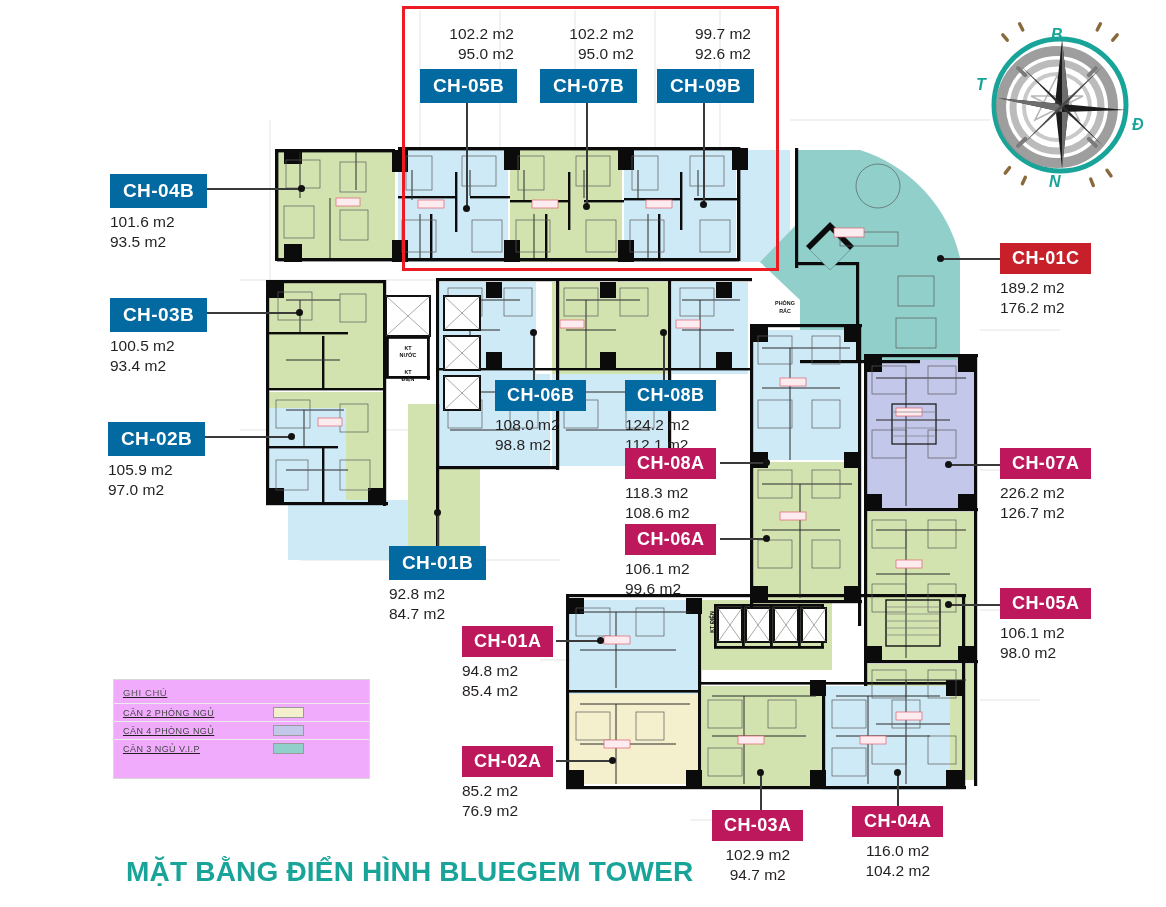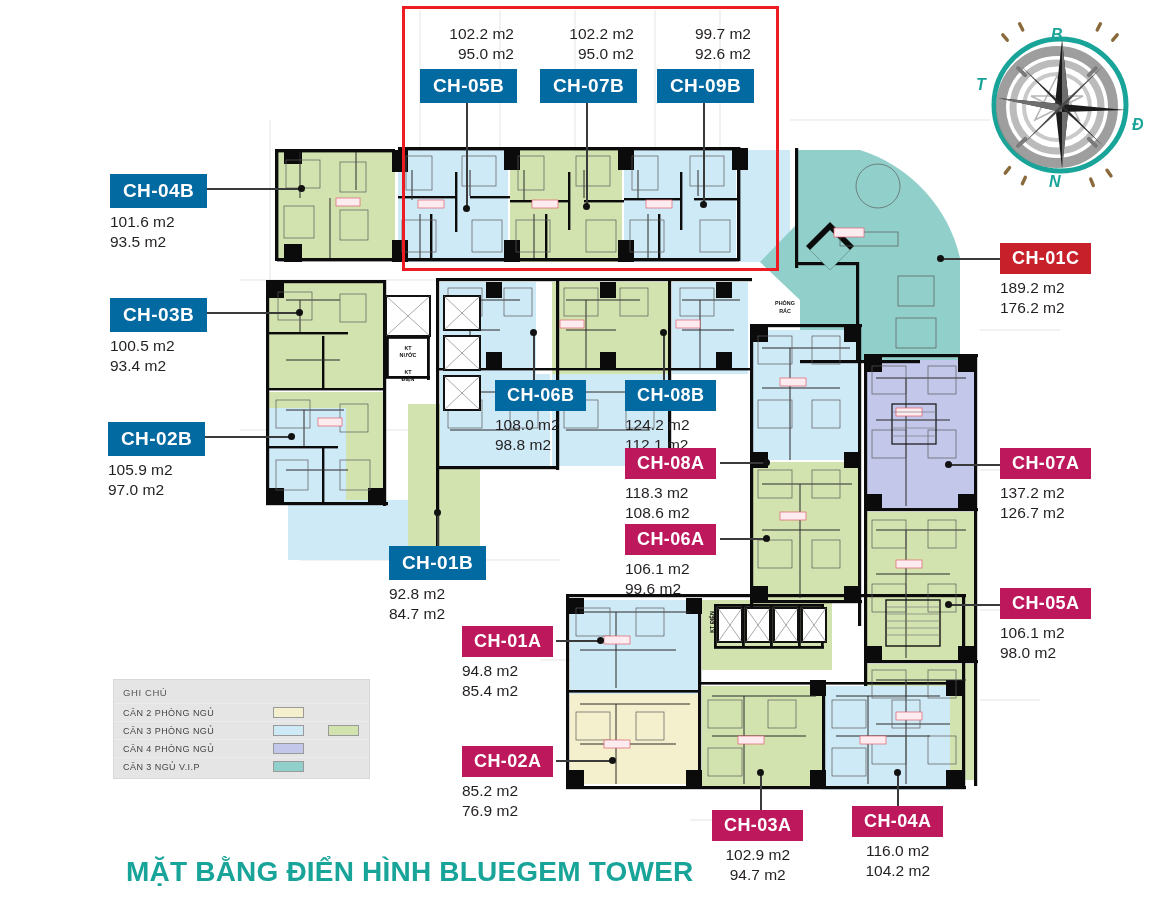--- a/index.html
+++ b/index.html
@@ -24,21 +24,21 @@
   
   .lead{position:absolute;background:#3a3a3a;}
   .lead.h{height:1.6px;}
   .lead.v{width:1.6px;}
   .dot{position:absolute;width:7px;height:7px;border-radius:50%;background:#111;}
 
   
   #highlight{position:absolute;border:3.5px solid #ed1c24;box-sizing:border-box;}
 
   
-  #legend{position:absolute;border:1px solid #d8d8d8;background:#e5e5e5;box-sizing:border-box;}
+  #legend{position:absolute;border:1px solid #d8d8d8;background:#f0abfc;box-sizing:border-box;text-decoration:underline;}
   #legend .lg-title{font-size:9.5px;letter-spacing:.6px;color:#555;padding:7px 9px 5px;}
   .lg-row{display:flex;align-items:center;height:17px;border-top:1px solid #ececec;
           padding:0 9px;position:relative;}
   .lg-row:first-of-type{border-top:none;}
   .lg-label{font-size:9px;letter-spacing:.45px;color:#444;flex:0 0 150px;}
   .sw{width:31px;height:11px;border:1px solid #9a9a9a;box-sizing:border-box;}
   .sw+.sw{margin-left:24px;}
 
   
   #maintitle{position:absolute;font-size:28px;font-weight:bold;color:#18a499;
@@ -595,46 +595,41 @@
     <div class="badge red sz-md">CH-01C</div>
     <div class="areas">
       <div>189.2 m2</div>
       <div>176.2 m2</div>
     </div>
   </div>
 
   <div class="callout" style="left:1000px;top:448px;">
     <div class="badge navy sz-md">CH-07A</div>
     <div class="areas">
-      <div>137.2 m2</div>
+      <div>226.2 m2</div>
       <div>126.7 m2</div>
     </div>
   </div>
 
   <div class="callout" style="left:1000px;top:588px;">
     <div class="badge navy sz-md">CH-05A</div>
     <div class="areas">
       <div>106.1 m2</div>
       <div>98.0 m2</div>
     </div>
   </div>
 
   <div id="legend" style="left:113px;top:679px;width:257px;height:100px;">
     <div class="lg-title">GHI CHÚ</div>
 
     <div class="lg-row">
       <span class="lg-label">CĂN 2 PHÒNG NGỦ</span>
       <span class="sw" style="background:#f4efcd;"></span>
     </div>
 
-    <div class="lg-row">
-      <span class="lg-label">CĂN 3 PHÒNG NGỦ</span>
-      <span class="sw" style="background:#cfeaf7;"></span>
-      <span class="sw" style="background:#d2e3b0;"></span>
-    </div>
 
     <div class="lg-row">
       <span class="lg-label">CĂN 4 PHÒNG NGỦ</span>
       <span class="sw" style="background:#c3c8ea;"></span>
     </div>
 
     <div class="lg-row">
       <span class="lg-label">CĂN 3 NGỦ V.I.P</span>
       <span class="sw" style="background:#91cfcb;"></span>
     </div>

